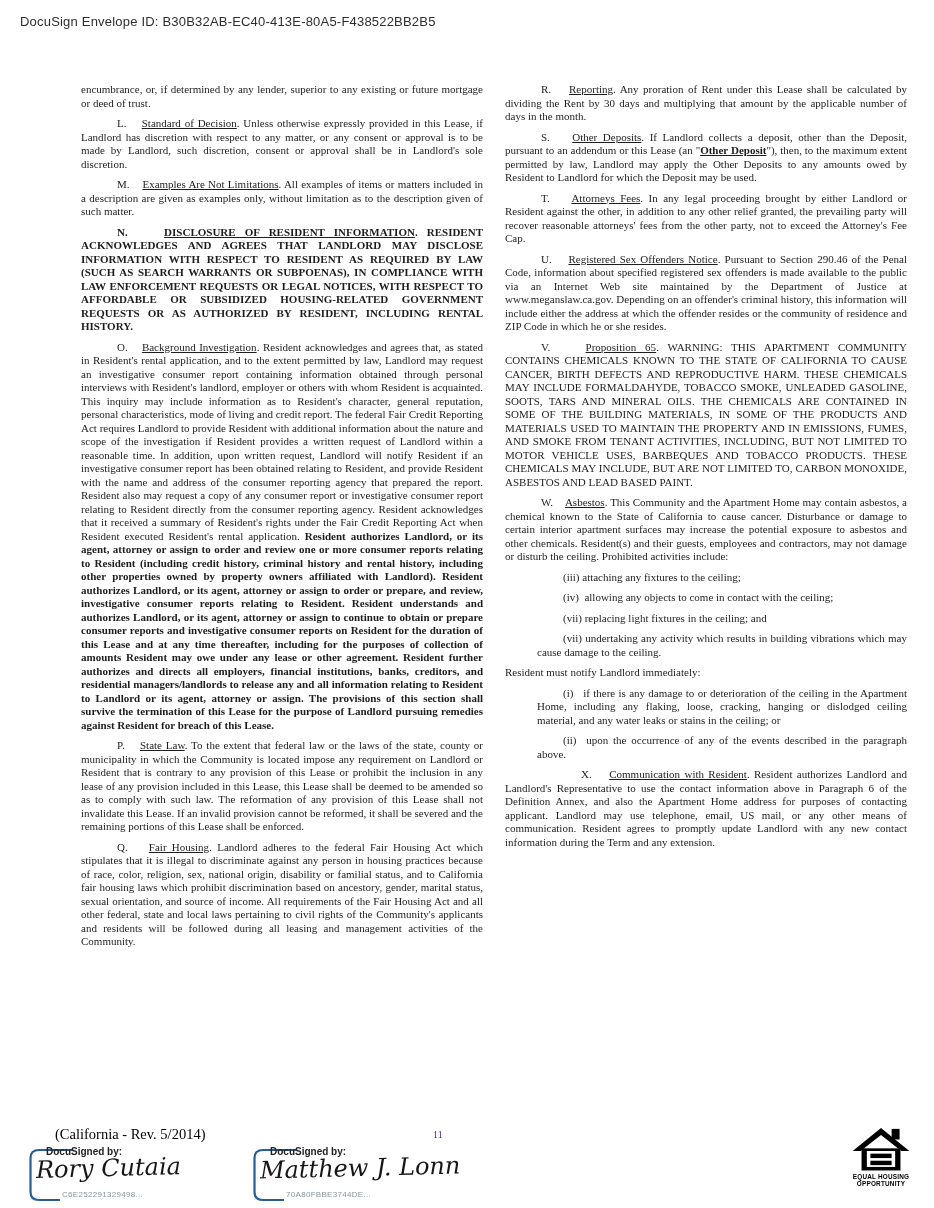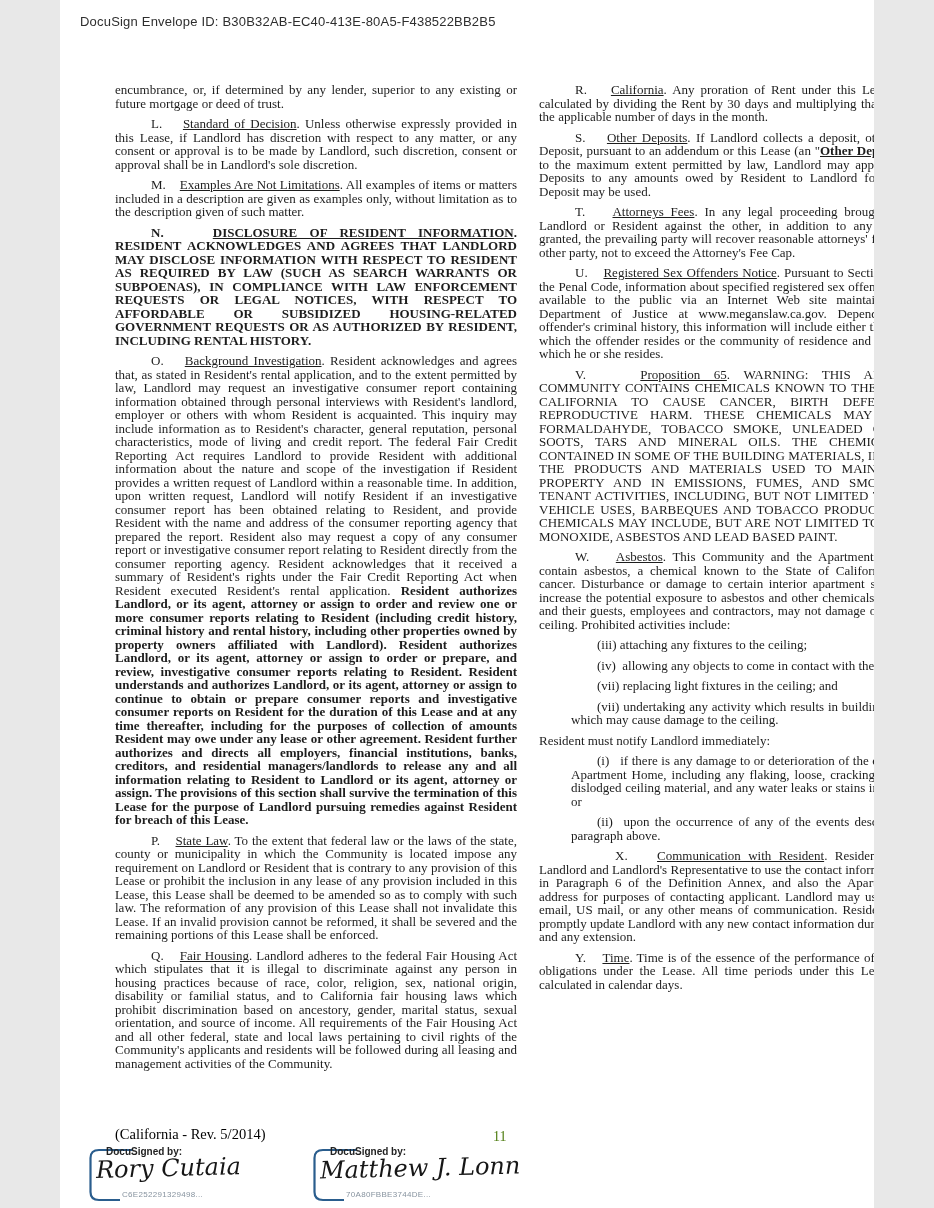--- a/index.html
+++ b/index.html
@@ -1,40 +1,40 @@
 <!DOCTYPE html>
 <html><head>
 <meta charset="utf-8">
 <style>
   html,body{margin:0;padding:0;background:#e8e8e8;}
   .page{
-    position:relative;width:814px;height:1208px;margin:0 auto;
+    position:relative;width:934px;height:1208px;margin:0 auto;
     background:#ffffff;overflow:hidden;
     font-family:"Liberation Serif", serif;color:#1d1d1d;
   }
   .envelope-header{
     position:absolute;left:20px;top:14px;
     font-family:"Liberation Sans", sans-serif;font-size:13px;color:#2e2e2e;
     letter-spacing:0.2px;
   }
-  .col{position:absolute;top:83px;width:402px;font-size:13px;line-height:13.5px;}
+  .col{position:absolute;top:83px;width:402px;font-size:11px;line-height:13.5px;margin-left:26px;}
   .col-left{left:55px;}
   .col-right{left:479px;}
   .para{margin:0 0 7px 0;text-align:justify;}
   .para.body{text-indent:36px;}
   .para.deep{text-indent:76px;}
   .para.flush{text-indent:0;}
   .para.list{margin-left:32px;text-indent:26px;}
   .b{font-weight:bold;}
   .u{text-decoration:underline;}
   .footer-rev{
     position:absolute;left:55px;top:1126px;font-size:14.5px;color:#000000;
   }
   .footer-page{
-    position:absolute;left:433px;top:1129px;font-size:14px;color:#4d7c0f;
+    position:absolute;left:433px;top:1129px;font-size:10px;color:#4c1d95;
   }
   .sig{position:absolute;top:1146px;width:215px;height:62px;}
   .sig-left{left:28px;}
   .sig-right{left:252px;}
   .sig .bracket{position:absolute;left:0;top:2px;}
   .sig-label{
     position:absolute;left:18px;top:0;
     font-family:"Liberation Sans", sans-serif;font-weight:bold;font-size:10px;color:#222;
   }
   .sig-script{
@@ -65,35 +65,34 @@
   <div class="col col-left" id="col-left">
       <p class="para flush"><span>encumbrance, or, if determined by any lender, superior to any existing or future mortgage or deed of trust.</span></p>
       <p class="para body"><span>L.&nbsp;&nbsp;&nbsp;&nbsp;</span><span class="u">Standard of Decision</span><span>. Unless otherwise expressly provided in this Lease, if Landlord has discretion with respect to any matter, or any consent or approval is to be made by Landlord, such discretion, consent or approval shall be in Landlord's sole discretion.</span></p>
       <p class="para body"><span>M.&nbsp;&nbsp;&nbsp;&nbsp;</span><span class="u">Examples Are Not Limitations</span><span>. All examples of items or matters included in a description are given as examples only, without limitation as to the description given of such matter.</span></p>
       <p class="para body"><span class="b">N.&nbsp;&nbsp;&nbsp;&nbsp;</span><span class="b u">DISCLOSURE OF RESIDENT INFORMATION</span><span class="b">. RESIDENT ACKNOWLEDGES AND AGREES THAT LANDLORD MAY DISCLOSE INFORMATION WITH RESPECT TO RESIDENT AS REQUIRED BY LAW (SUCH AS SEARCH WARRANTS OR SUBPOENAS), IN COMPLIANCE WITH LAW ENFORCEMENT REQUESTS OR LEGAL NOTICES, WITH RESPECT TO AFFORDABLE OR SUBSIDIZED HOUSING-RELATED GOVERNMENT REQUESTS OR AS AUTHORIZED BY RESIDENT, INCLUDING RENTAL HISTORY.</span></p>
       <p class="para body"><span>O.&nbsp;&nbsp;&nbsp;&nbsp;</span><span class="u">Background Investigation</span><span>. Resident acknowledges and agrees that, as stated in Resident's rental application, and to the extent permitted by law, Landlord may request an investigative consumer report containing information obtained through personal interviews with Resident's landlord, employer or others with whom Resident is acquainted. This inquiry may include information as to Resident's character, general reputation, personal characteristics, mode of living and credit report. The federal Fair Credit Reporting Act requires Landlord to provide Resident with additional information about the nature and scope of the investigation if Resident provides a written request of Landlord within a reasonable time. In addition, upon written request, Landlord will notify Resident if an investigative consumer report has been obtained relating to Resident, and provide Resident with the name and address of the consumer reporting agency that prepared the report. Resident also may request a copy of any consumer report or investigative consumer report relating to Resident directly from the consumer reporting agency. Resident acknowledges that it received a summary of Resident's rights under the Fair Credit Reporting Act when Resident executed Resident's rental application. </span><span class="b">Resident authorizes Landlord, or its agent, attorney or assign to order and review one or more consumer reports relating to Resident (including credit history, criminal history and rental history, including other properties owned by property owners affiliated with Landlord). Resident authorizes Landlord, or its agent, attorney or assign to order or prepare, and review, investigative consumer reports relating to Resident. Resident understands and authorizes Landlord, or its agent, attorney or assign to continue to obtain or prepare consumer reports and investigative consumer reports on Resident for the duration of this Lease and at any time thereafter, including for the purposes of collection of amounts Resident may owe under any lease or other agreement. Resident further authorizes and directs all employers, financial institutions, banks, creditors, and residential managers/landlords to release any and all information relating to Resident to Landlord or its agent, attorney or assign. The provisions of this section shall survive the termination of this Lease for the purpose of Landlord pursuing remedies against Resident for breach of this Lease.</span></p>
       <p class="para body"><span>P.&nbsp;&nbsp;&nbsp;&nbsp;</span><span class="u">State Law</span><span>. To the extent that federal law or the laws of the state, county or municipality in which the Community is located impose any requirement on Landlord or Resident that is contrary to any provision of this Lease or prohibit the inclusion in any lease of any provision included in this Lease, this Lease shall be deemed to be amended so as to comply with such law. The reformation of any provision of this Lease shall not invalidate this Lease. If an invalid provision cannot be reformed, it shall be severed and the remaining portions of this Lease shall be enforced.</span></p>
       <p class="para body"><span>Q.&nbsp;&nbsp;&nbsp;&nbsp;</span><span class="u">Fair Housing</span><span>. Landlord adheres to the federal Fair Housing Act which stipulates that it is illegal to discriminate against any person in housing practices because of race, color, religion, sex, national origin, disability or familial status, and to California fair housing laws which prohibit discrimination based on ancestory, gender, marital status, sexual orientation, and source of income. All requirements of the Fair Housing Act and all other federal, state and local laws pertaining to civil rights of the Community's applicants and residents will be followed during all leasing and management activities of the Community.</span></p>
     </div>
   <div class="col col-right" id="col-right">
-      <p class="para body"><span>R.&nbsp;&nbsp;&nbsp;&nbsp;</span><span class="u">California</span><span>. Any proration of Rent under this Lease shall be calculated by dividing the Rent by 30 days and multiplying that amount by the applicable number of days in the month.</span></p>
+      <p class="para body"><span>R.&nbsp;&nbsp;&nbsp;&nbsp;</span><span class="u">Reporting</span><span>. Any proration of Rent under this Lease shall be calculated by dividing the Rent by 30 days and multiplying that amount by the applicable number of days in the month.</span></p>
       <p class="para body"><span>S.&nbsp;&nbsp;&nbsp;&nbsp;</span><span class="u">Other Deposits</span><span>. If Landlord collects a deposit, other than the Deposit, pursuant to an addendum or this Lease (an "</span><span class="b u">Other Deposit</span><span>"), then, to the maximum extent permitted by law, Landlord may apply the Other Deposits to any amounts owed by Resident to Landlord for which the Deposit may be used.</span></p>
       <p class="para body"><span>T.&nbsp;&nbsp;&nbsp;&nbsp;</span><span class="u">Attorneys Fees</span><span>. In any legal proceeding brought by either Landlord or Resident against the other, in addition to any other relief granted, the prevailing party will recover reasonable attorneys' fees from the other party, not to exceed the Attorney's Fee Cap.</span></p>
       <p class="para body"><span>U.&nbsp;&nbsp;&nbsp;&nbsp;</span><span class="u">Registered Sex Offenders Notice</span><span>. Pursuant to Section 290.46 of the Penal Code, information about specified registered sex offenders is made available to the public via an Internet Web site maintained by the Department of Justice at www.meganslaw.ca.gov. Depending on an offender's criminal history, this information will include either the address at which the offender resides or the community of residence and ZIP Code in which he or she resides.</span></p>
       <p class="para body"><span>V.&nbsp;&nbsp;&nbsp;&nbsp;</span><span class="u">Proposition 65</span><span>. WARNING: THIS APARTMENT COMMUNITY CONTAINS CHEMICALS KNOWN TO THE STATE OF CALIFORNIA TO CAUSE CANCER, BIRTH DEFECTS AND REPRODUCTIVE HARM. THESE CHEMICALS MAY INCLUDE FORMALDAHYDE, TOBACCO SMOKE, UNLEADED GASOLINE, SOOTS, TARS AND MINERAL OILS. THE CHEMICALS ARE CONTAINED IN SOME OF THE BUILDING MATERIALS, IN SOME OF THE PRODUCTS AND MATERIALS USED TO MAINTAIN THE PROPERTY AND IN EMISSIONS, FUMES, AND SMOKE FROM TENANT ACTIVITIES, INCLUDING, BUT NOT LIMITED TO MOTOR VEHICLE USES, BARBEQUES AND TOBACCO PRODUCTS. THESE CHEMICALS MAY INCLUDE, BUT ARE NOT LIMITED TO, CARBON MONOXIDE, ASBESTOS AND LEAD BASED PAINT.</span></p>
       <p class="para body"><span>W.&nbsp;&nbsp;&nbsp;&nbsp;</span><span class="u">Asbestos</span><span>. This Community and the Apartment Home may contain asbestos, a chemical known to the State of California to cause cancer. Disturbance or damage to certain interior apartment surfaces may increase the potential exposure to asbestos and other chemicals. Resident(s) and their guests, employees and contractors, may not damage or disturb the ceiling. Prohibited activities include:</span></p>
       <p class="para list"><span>(iii)&nbsp;attaching any fixtures to the ceiling;</span></p>
       <p class="para list"><span>(iv)&nbsp;&nbsp;allowing any objects to come in contact with the ceiling;</span></p>
       <p class="para list"><span>(vii)&nbsp;replacing light fixtures in the ceiling; and</span></p>
       <p class="para list"><span>(vii)&nbsp;undertaking any activity which results in building vibrations which may cause damage to the ceiling.</span></p>
       <p class="para flush"><span>Resident must notify Landlord immediately:</span></p>
       <p class="para list"><span>(i)&nbsp;&nbsp;&nbsp;if there is any damage to or deterioration of the ceiling in the Apartment Home, including any flaking, loose, cracking, hanging or dislodged ceiling material, and any water leaks or stains in the ceiling; or</span></p>
       <p class="para list"><span>(ii)&nbsp;&nbsp;upon the occurrence of any of the events described in the paragraph above.</span></p>
       <p class="para deep"><span>X.&nbsp;&nbsp;&nbsp;&nbsp;</span><span class="u">Communication with Resident</span><span>. Resident authorizes Landlord and Landlord's Representative to use the contact information above in Paragraph 6 of the Definition Annex, and also the Apartment Home address for purposes of contacting applicant. Landlord may use telephone, email, US mail, or any other means of communication. Resident agrees to promptly update Landlord with any new contact information during the Term and any extension.</span></p>
-      <p class="para body"><span>Y.&nbsp;&nbsp;&nbsp;&nbsp;</span><span class="u">Time</span><span>. Time is of the essence of the performance of each party's obligations under the Lease. All time periods under this Lease shall be calculated in calendar days.</span></p>
     </div>
 
   <div class="footer-rev">(California - Rev. 5/2014)</div>
   <div class="footer-page">11</div>
 
   <div class="sig sig-left">
     <svg class="bracket" width="46" height="54" viewBox="0 0 46 54">
       <path d="M44 2 H11 Q2.5 2 2.5 10 V44 Q2.5 52 11 52 H32" fill="none" stroke="#2a5d8d" stroke-width="2.2"></path>
     </svg>
     <div class="sig-label">DocuSigned by:</div>

